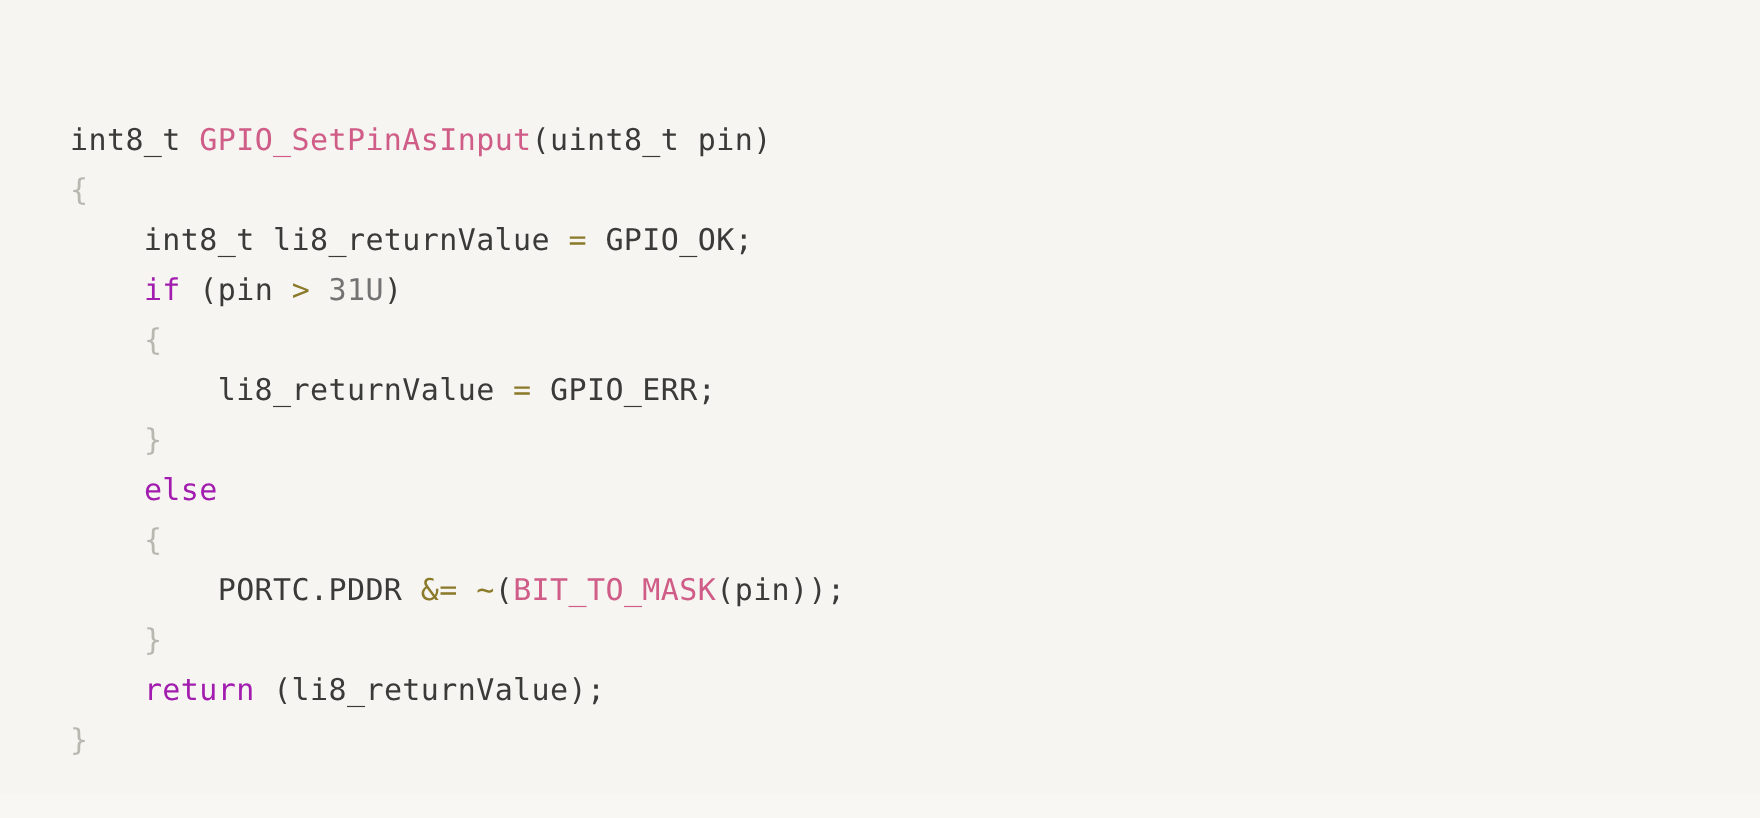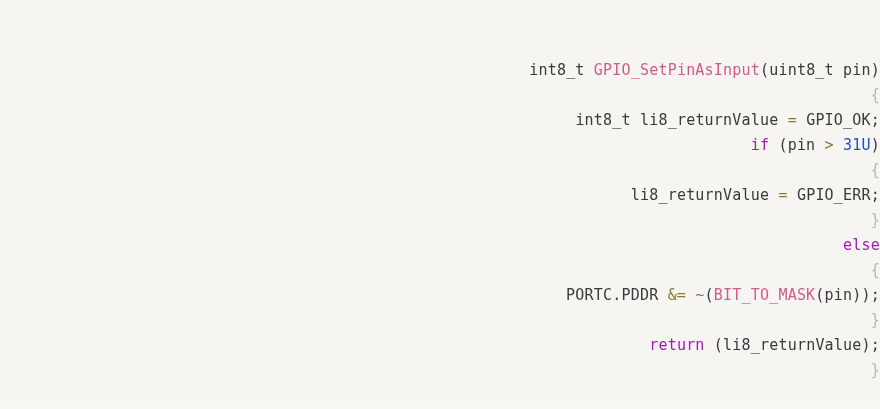--- a/index.html
+++ b/index.html
@@ -13,21 +13,20 @@
     font-family: "DejaVu Sans Mono", "Liberation Mono", monospace;
     overflow: hidden;
   }
 
   #code-viewer {
     position: relative;
     width: 880px;
     height: 409px;
     background: #f6f5f1;
     box-sizing: border-box;
-    text-align: right;
   }
 
   
   #viewer-bottom-edge {
     position: absolute;
     left: 0;
     right: 0;
     bottom: 0;
     height: 12px;
     background: #f8f7f4;
@@ -47,21 +46,21 @@
 
   .code-line {
     height: 25px;
     white-space: pre;
   }
 
   
   .tok-plain    { color: #3a3a38; }
   .tok-function { color: #cf5d87; }
   .tok-keyword  { color: #a21caf; }
-  .tok-number   { color: #1d4ed8; }
+  .tok-number   { color: #737373; }
   .tok-operator { color: #8a7a2a; }
   .tok-brace    { color: #b9b8b0; }
   .tok-punct    { color: #3a3a38; }
 </style>
 </head>
 <body>
 
 <div id="code-viewer">
   <pre id="code-block"><div class="code-line"><span class="tok-plain">int8_t</span><span class="tok-plain"> </span><span class="tok-function">GPIO_SetPinAsInput</span><span class="tok-punct">(</span><span class="tok-plain">uint8_t pin</span><span class="tok-punct">)</span></div><div class="code-line"><span class="tok-brace">{</span></div><div class="code-line"><span class="tok-plain">    int8_t li8_returnValue </span><span class="tok-operator">=</span><span class="tok-plain"> GPIO_OK;</span></div><div class="code-line"><span class="tok-plain">    </span><span class="tok-keyword">if</span><span class="tok-plain"> </span><span class="tok-punct">(</span><span class="tok-plain">pin </span><span class="tok-operator">&gt;</span><span class="tok-plain"> </span><span class="tok-number">31U</span><span class="tok-punct">)</span></div><div class="code-line"><span class="tok-plain">    </span><span class="tok-brace">{</span></div><div class="code-line"><span class="tok-plain">        li8_returnValue </span><span class="tok-operator">=</span><span class="tok-plain"> GPIO_ERR;</span></div><div class="code-line"><span class="tok-plain">    </span><span class="tok-brace">}</span></div><div class="code-line"><span class="tok-plain">    </span><span class="tok-keyword">else</span></div><div class="code-line"><span class="tok-plain">    </span><span class="tok-brace">{</span></div><div class="code-line"><span class="tok-plain">        PORTC.PDDR </span><span class="tok-operator">&amp;=</span><span class="tok-plain"> </span><span class="tok-operator">~</span><span class="tok-punct">(</span><span class="tok-function">BIT_TO_MASK</span><span class="tok-punct">(</span><span class="tok-plain">pin</span><span class="tok-punct">));</span></div><div class="code-line"><span class="tok-plain">    </span><span class="tok-brace">}</span></div><div class="code-line"><span class="tok-plain">    </span><span class="tok-keyword">return</span><span class="tok-plain"> </span><span class="tok-plain">(li8_returnValue);</span></div><div class="code-line"><span class="tok-brace">}</span></div></pre>
   <div id="viewer-bottom-edge"></div>

